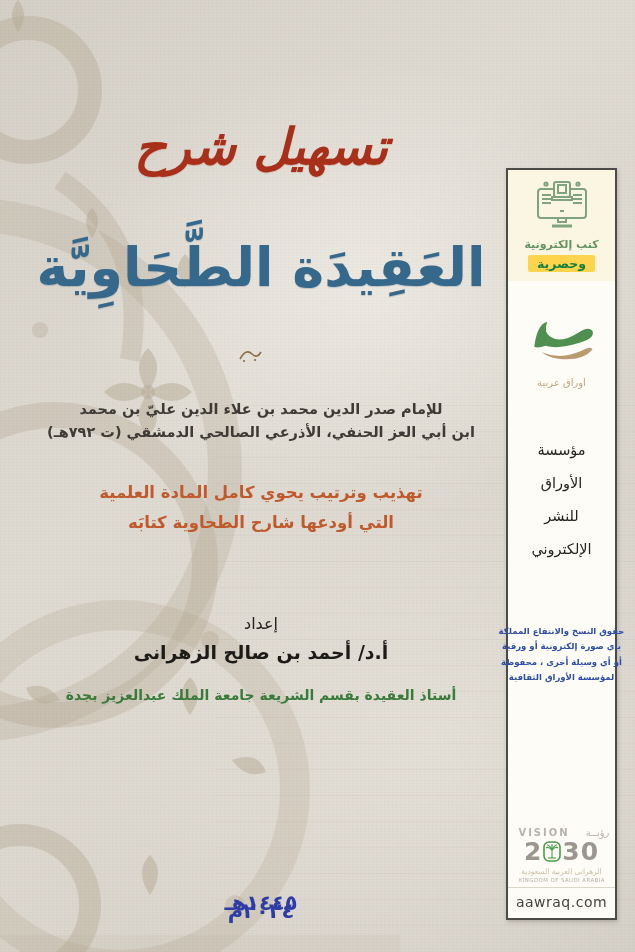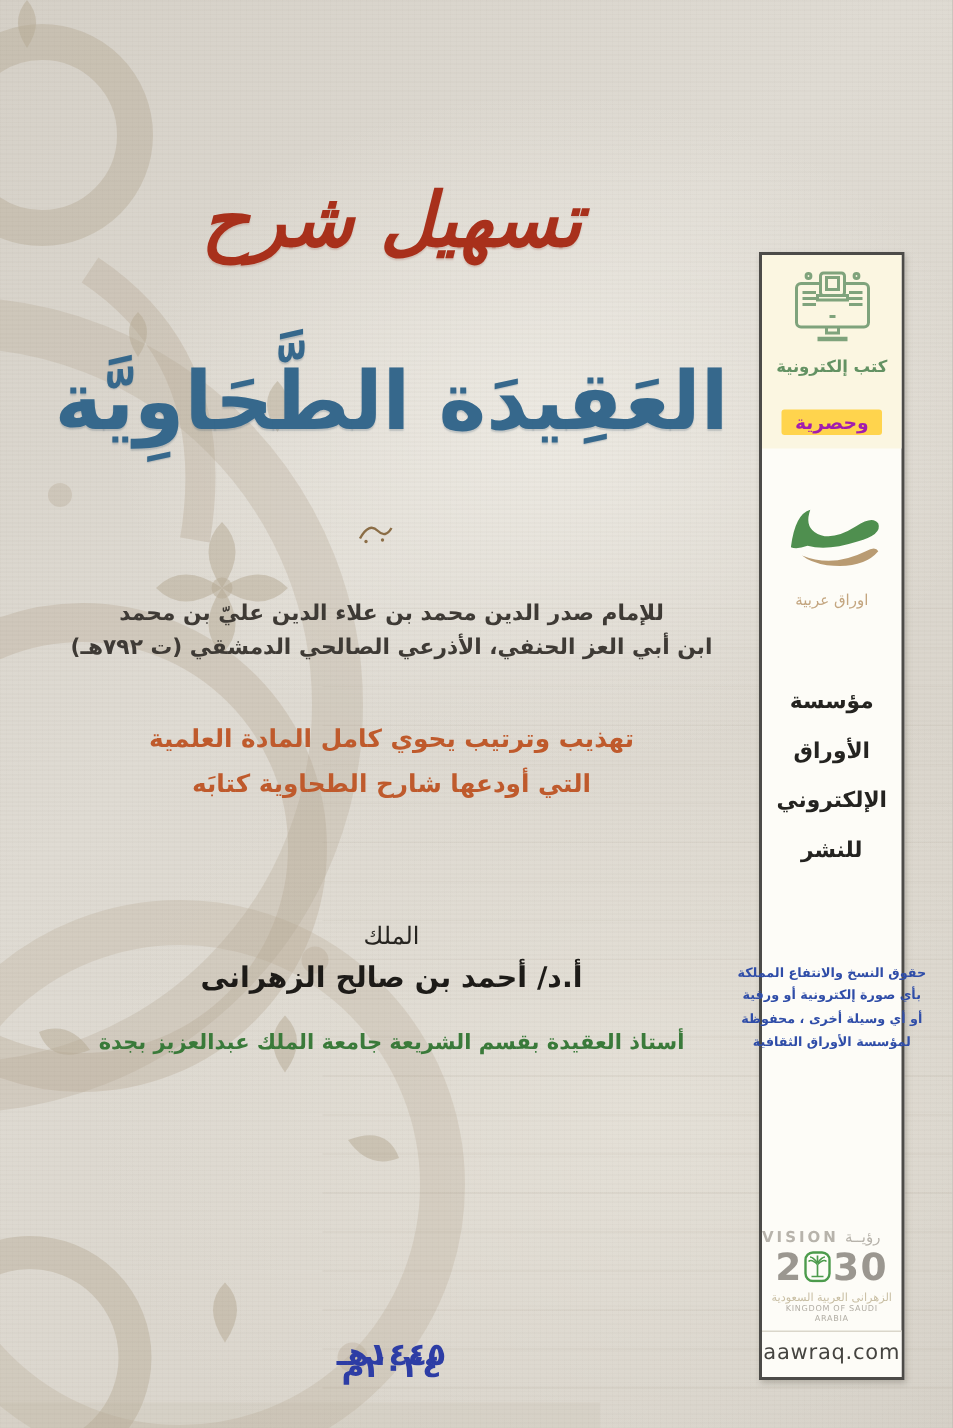--- a/index.html
+++ b/index.html
@@ -27,35 +27,35 @@
   .flourish{position:absolute;left:238px;top:346px;}
   .authorblock{top:398px;font-size:14.5px;font-weight:bold;color:#3e3a35;line-height:1.6;}
   .subtitleblock{top:478px;font-size:16.5px;font-weight:bold;color:#bf5a2c;line-height:1.8;}
   .prepared{top:614px;font-size:16px;color:#262420;}
   .preparer{top:641px;font-size:19px;font-weight:bold;color:#1d1b18;}
   .preptitle{top:687px;font-size:14px;font-weight:bold;color:#3a7a3a;}
   .yearh{top:869px;font-size:21px;font-weight:bold;color:#2d3da5;}
   .yearg{top:899px;font-size:21px;font-weight:bold;color:#2d3da5;}
 
   
-  .sidebar{position:absolute;left:506px;top:168px;width:97px;height:752px;
+  .sidebar{position:absolute;left:506px;top:168px;width:111px;height:752px;
     background:#fdfcf7;border:2px solid #4c4b48;box-sizing:border-box;
     display:flex;flex-direction:column;align-items:center;box-shadow:1px 2px 4px rgba(60,55,45,.25);}
   .ebooks{width:100%;background:#fbf6e1;padding:10px 0 9px;text-align:center;}
   .ebooks .lbl{font-size:11px;color:#639263;font-weight:bold;direction:rtl;margin-top:4px;}
-  .excl{display:inline-block;margin-top:22px;background:#ffd44d;color:#a21caf;font-weight:bold;
+  .excl{display:inline-block;margin-top:4px;background:#ffd44d;color:#15803d;font-weight:bold;
     font-size:12.5px;padding:1px 9px;border-radius:2px;direction:rtl;}
   .awraq{margin-top:36px;text-align:center;}
   .awraq .lbl{font-size:10px;color:#c3a57f;direction:rtl;margin-top:2px;letter-spacing:1px;}
   .foundation{margin-top:46px;text-align:center;direction:rtl;}
-  .foundation div{font-size:14.5px;font-weight:bold;color:#242320;line-height:33px;}
+  .foundation div{font-size:14.5px;font-weight:normal;color:#242320;line-height:33px;}
   .copyright{margin-top:58px;text-align:center;direction:rtl;padding:0 4px;}
   .copyright div{font-size:8.5px;font-weight:bold;color:#2f4da8;line-height:1.8;white-space:nowrap;}
   .vision{margin-top:auto;text-align:center;padding-bottom:4px;}
-  .vrow1{display:flex;align-items:center;justify-content:flex-start;gap:4px;color:#b7b3ab;}
+  .vrow1{display:flex;align-items:center;justify-content:flex-end;gap:16px;color:#b7b3ab;}
   .vrow1 .en{font-size:10px;letter-spacing:2px;font-weight:bold;}
   .vrow1 .ar{font-size:10px;direction:rtl;}
   .vyear{display:flex;align-items:center;justify-content:center;gap:1px;
     font-size:25px;font-weight:bold;color:#9b9790;letter-spacing:1px;line-height:1;margin-top:1px;}
   .ksa-ar{font-size:7.5px;color:#c9bfa4;direction:rtl;margin-top:3px;}
   .ksa-en{font-size:6px;color:#b3afa6;letter-spacing:.5px;transform:scale(.9);}
   .site{width:100%;border-top:1px solid #dad6ca;background:#fdfcf7;text-align:center;
     padding:6px 0 8px;font-size:14px;color:#454440;letter-spacing:.5px;}
 </style>
 </head>
@@ -107,21 +107,21 @@
   <div class="main authorblock" style="position:absolute;">
     <div>للإمام صدر الدين محمد بن علاء الدين عليّ بن محمد</div>
     <div>ابن أبي العز الحنفي، الأذرعي الصالحي الدمشقي (ت ٧٩٢هـ)</div>
   </div>
 
   <div class="main subtitleblock" style="position:absolute;">
     <div>تهذيب وترتيب يحوي كامل المادة العلمية</div>
     <div>التي أودعها شارح الطحاوية كتابَه</div>
   </div>
 
-  <div class="main prepared" style="position:absolute;">الملك</div>
+  <div class="main prepared" style="position:absolute;">إعداد</div>
   <div class="main preparer" style="position:absolute;">أ.د/ أحمد بن صالح الزهرانى</div>
   <div class="main preptitle" style="position:absolute;">أستاذ العقيدة بقسم الشريعة جامعة الملك عبدالعزيز  بجدة</div>
 
   <div class="main yearh" style="position:absolute;margin-top:22px;">١٤٤٥هـ</div>
   <div class="main yearg" style="position:absolute;">٢٠٢٤م</div>
 
   <div class="sidebar">
 
     <div class="ebooks">
       <svg width="62" height="50" viewBox="0 0 62 50">
@@ -151,22 +151,22 @@
       <svg width="74" height="54" viewBox="0 0 80 58">
         <path d="M10 32 Q13 8 24 5 Q20 16 27 21 Q38 29 57 17 Q69 9 73 15 Q76 23 58 28 Q36 35 22 31 Q14 34 10 32 Z" fill="#4f8f4f"></path>
         <path d="M18 38 Q40 47 64 35 Q71 31 73 35 Q62 48 36 45 Q24 43 18 38 Z" fill="#b99b72"></path>
       </svg>
       <div class="lbl">اوراق عربية</div>
     </div>
 
     <div class="foundation">
       <div>مؤسسة</div>
       <div>الأوراق</div>
+      <div>للنشر</div>
       <div>الإلكتروني</div>
-      <div>للنشر</div>
     </div>
 
     <div class="copyright">
       <div>حقوق النسخ والانتفاع المملكة</div>
       <div>بأي صورة إلكترونية أو ورقية</div>
       <div>أو أي وسيلة أخرى ، محفوظة</div>
       <div>لمؤسسة الأوراق الثقافية</div>
     </div>
 
     <div class="vision">

